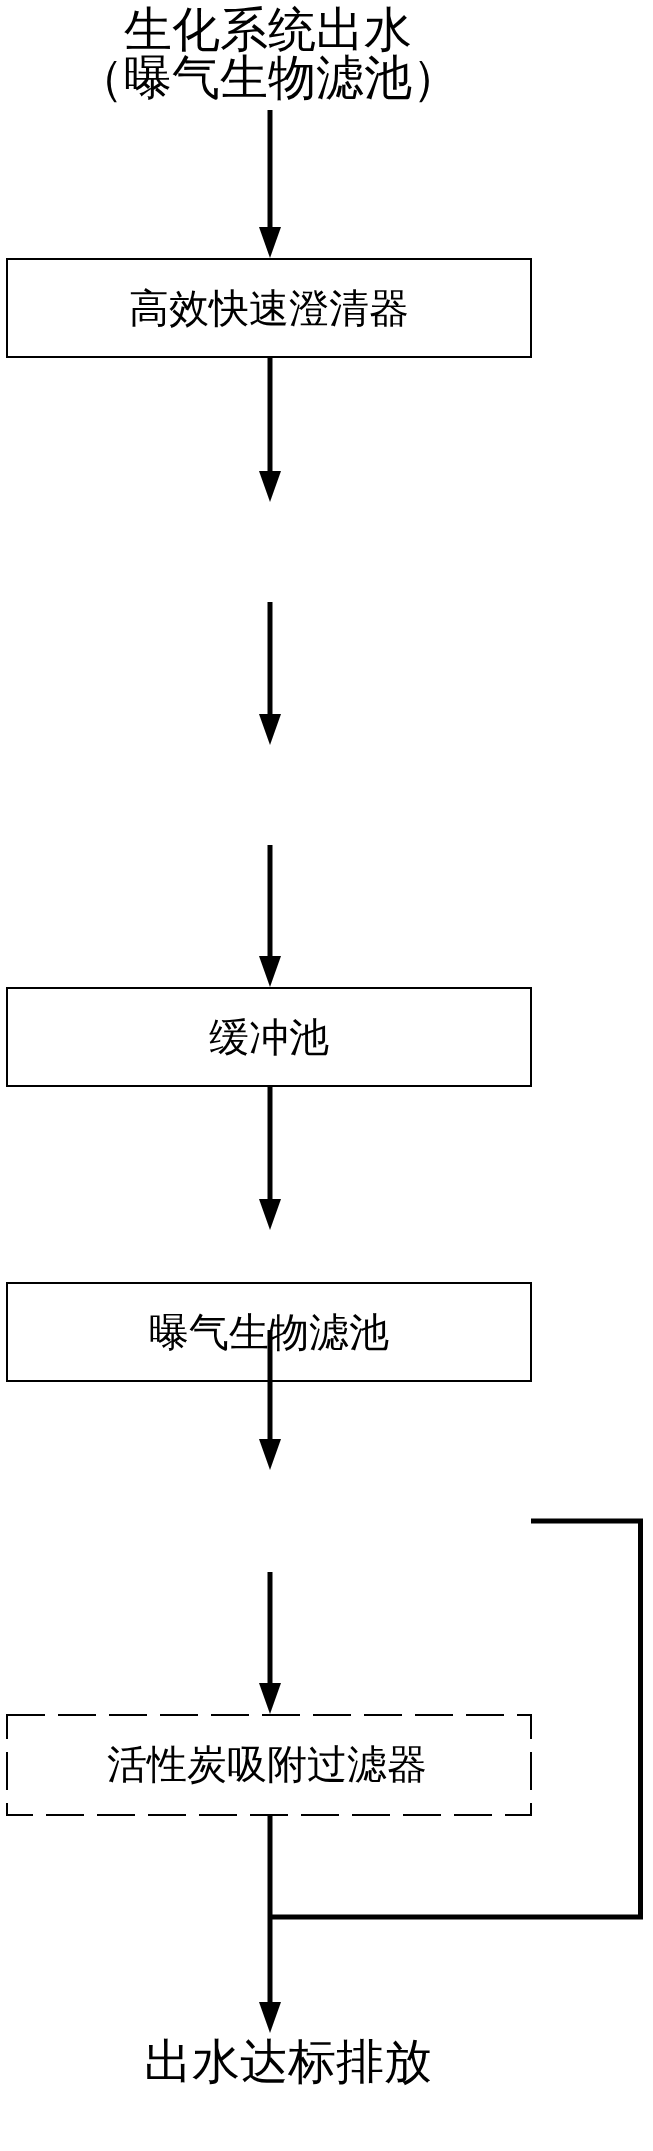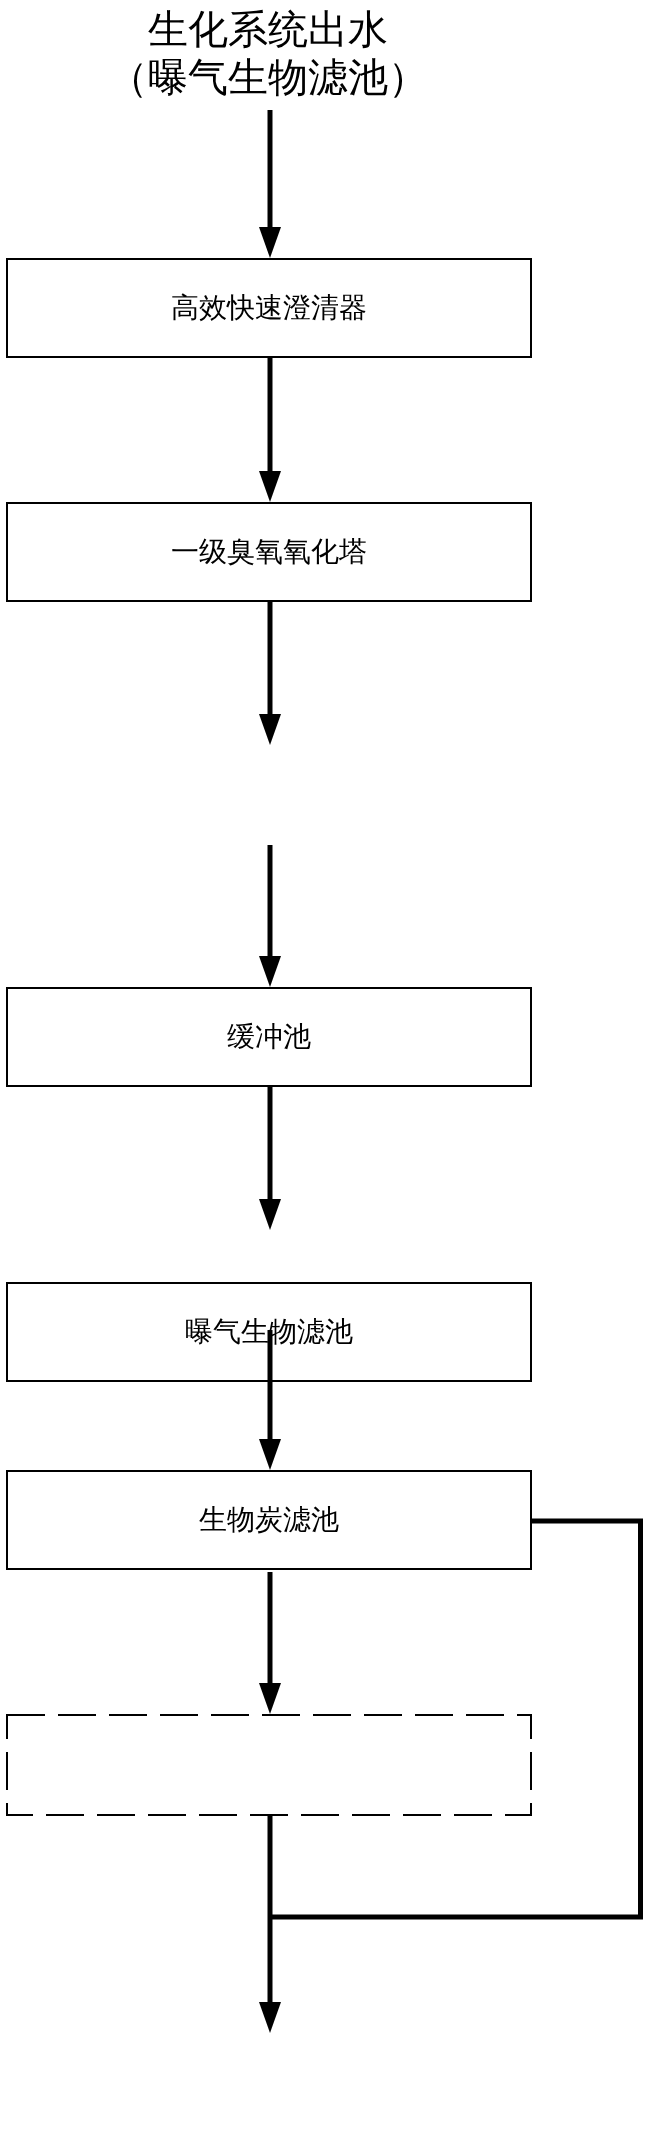--- a/index.html
+++ b/index.html
@@ -8,34 +8,34 @@
     background: #ffffff;
     position: relative;
     font-family: "Liberation Serif", serif;
     color: #000000;
   }
   .figure { position: absolute; inset: 0; width: 653px; height: 2151px; }
 
   .label-block {
     position: absolute;
     text-align: center;
-    font-size: 40px;
+    font-size: 48px;
     color: #000;
     white-space: nowrap;
   }
   .src-label { top: 6px; left: 0; width: 536px; line-height: 48px; }
   .out-label { top: 2036px; left: 2px; width: 572px; line-height: 52px; }
 
   .box {
     position: absolute;
     left: 6px; width: 522px; height: 96px;
     border: 2px solid #000;
     background: #ffffff;
     display: flex; align-items: center; justify-content: center;
-    font-size: 28px;
+    font-size: 40px;
     white-space: nowrap;
   }
   .box--dashed { border: none; height: 100px; }
 
   .connectors {
     position: absolute; inset: 0;
     width: 653px; height: 2151px;
     pointer-events: none;
   }
 </style>
@@ -46,39 +46,37 @@
 
   <div class="label-block src-label">
     <div>生化系统出水</div>
     <div>（曝气生物滤池）</div>
   </div>
 
   <div class="box" style="top:258px">
     <span>高效快速澄清器</span>
   </div>
 
-  <div class="box" style="top:502px">
-    <span>一级臭氧氧化塔</span>
-  </div>
 
 
   <div class="box" style="top:987px">
     <span>缓冲池</span>
   </div>
 
   <div class="box" style="top:1282px">
     <span>曝气生物滤池</span>
   </div>
 
-  <div class="box" style="top:1470px">
-    <span>生物炭滤池</span>
+
+  <div class="box box--dashed" style="top:1714px">
+    <span>活性炭吸附过滤器</span>
   </div>
 
-
   <div class="label-block out-label">
+    <div>出水达标排放</div>
   </div>
 
   <svg class="connectors" viewBox="0 0 653 2151" xmlns="http://www.w3.org/2000/svg">
 
     <rect x="7" y="1715" width="524" height="100" fill="none" stroke="#000" stroke-width="2" stroke-dasharray="38 13"></rect>
 
     <path d="M531 1521 H640.5 V1917 H270" fill="none" stroke="#000" stroke-width="5" stroke-linejoin="miter"></path>
 
     <g>
       <line x1="270" y1="110" x2="270" y2="228" stroke="#000" stroke-width="5"></line>

